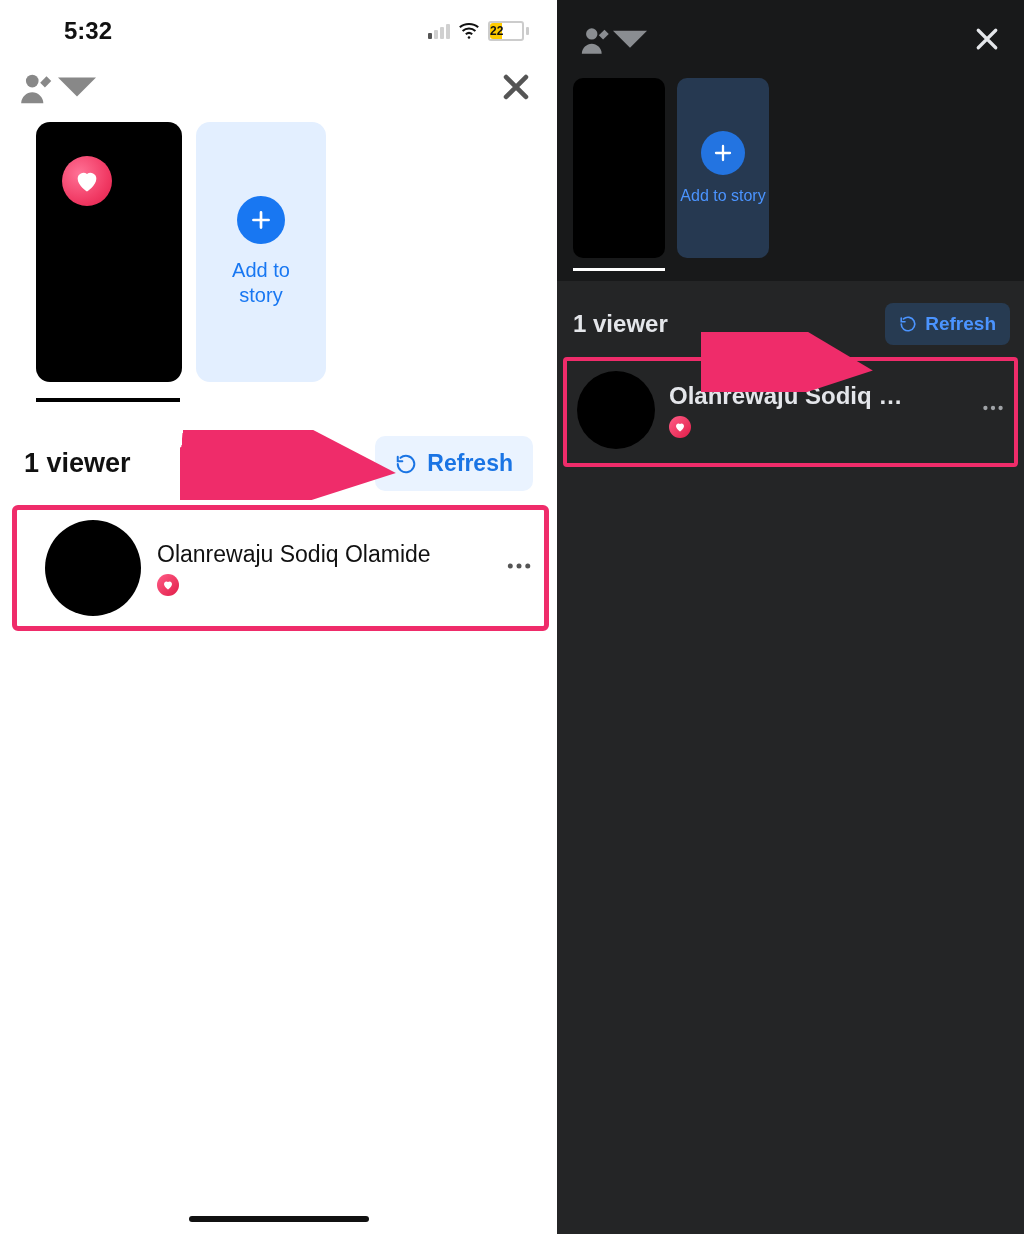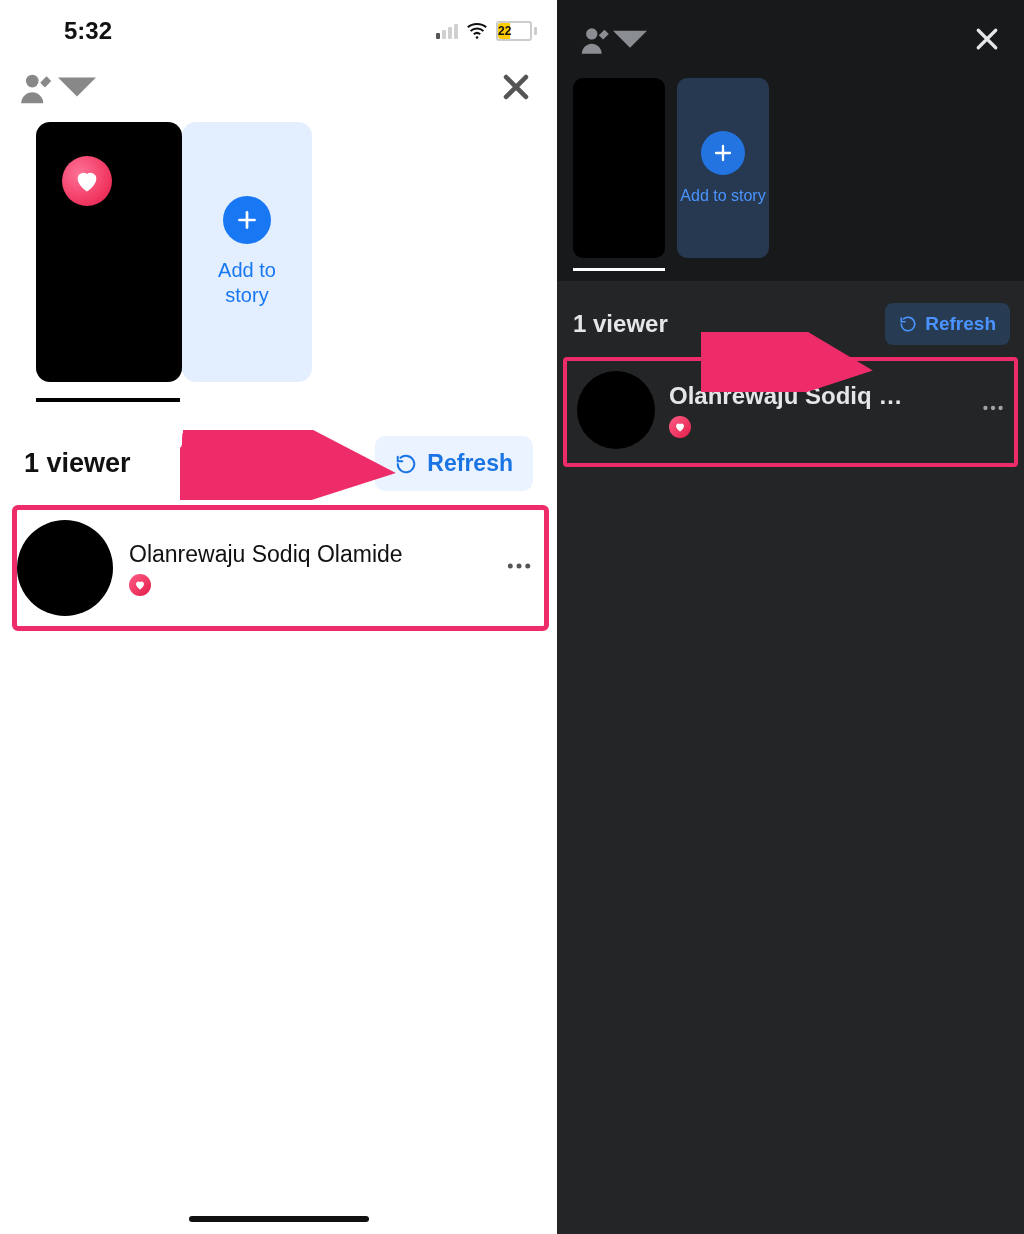--- a/index.html
+++ b/index.html
@@ -14,21 +14,21 @@
   .panel { height: 1234px; overflow: hidden; position: relative; }
   .panel-light { width: 557px; background: #fff; color: #111; }
   .panel-dark  { flex: 1; background: #242526; color: #e4e6ea; }
 
   
   .status-bar {
     height: 62px;
     display: flex;
     align-items: center;
     justify-content: space-between;
-    padding: 0 20px 0 64px;
+    padding: 0 28px 0 64px;
     font-weight: 700;
     font-size: 24px;
     color: #111;
   }
   .status-right { display: flex; align-items: center; gap: 8px; }
   .signal { display: flex; align-items: flex-end; gap: 2px; }
   .signal span { width: 4px; background: #d0d0d0; border-radius: 1px; }
   .signal .active { background: #555; }
   .b1 { height: 6px; } .b2 { height: 9px; } .b3 { height: 12px; } .b4 { height: 15px; }
   .wifi-ic { width: 22px; height: 22px; }
@@ -54,21 +54,21 @@
     padding: 8px 24px 8px 18px;
   }
   .privacy {
     display: flex; align-items: center; gap: 2px;
     color: #888;
   }
   .privacy svg { width: 38px; height: 38px; }
   .close-l svg { width: 34px; height: 34px; color: #555#; }
 
   .story-row {
-    display: flex; padding: 6px 0 0 36px;
+    display: flex; gap: 14px; padding: 6px 0 0 36px;
   }
   .story-thumb {
     width: 146px; height: 260px; background: #000;
     border-radius: 14px; position: relative;
   }
   .heart-react {
     position: absolute; top: 34px; left: 26px;
     width: 50px; height: 50px;
     background: radial-gradient( circle at 35% 35%, #ff7296, #f13b65 60%, #e11d48);
     border-radius: 50%;
@@ -109,21 +109,21 @@
     background: #eaf3ff; color:#1a74e4;
     font-size: 23px; font-weight: 600;
     padding: 14px 20px; border-radius: 10px;
   }
   .refresh-l svg { width: 22px; height: 22px; }
 
   .viewer-item-box-l {
     margin: 14px 8px 0 12px;
     border: 5px solid #ef2c6a;
     border-radius: 6px;
-    padding: 10px 10px 10px 0;
+    padding: 10px 10px 10px 28px;
     display:flex; align-items:center; gap:16px;
   }
   .avatar-l {
     width: 96px; height: 96px; border-radius:50%;
     background:#000;
   }
   .viewer-info { flex:1; display:flex; flex-direction:column; gap:6px; }
   .viewer-name-l { font-size: 23px; color:#111; }
   .mini-heart {
     width: 22px; height:22px; border-radius:50%;

